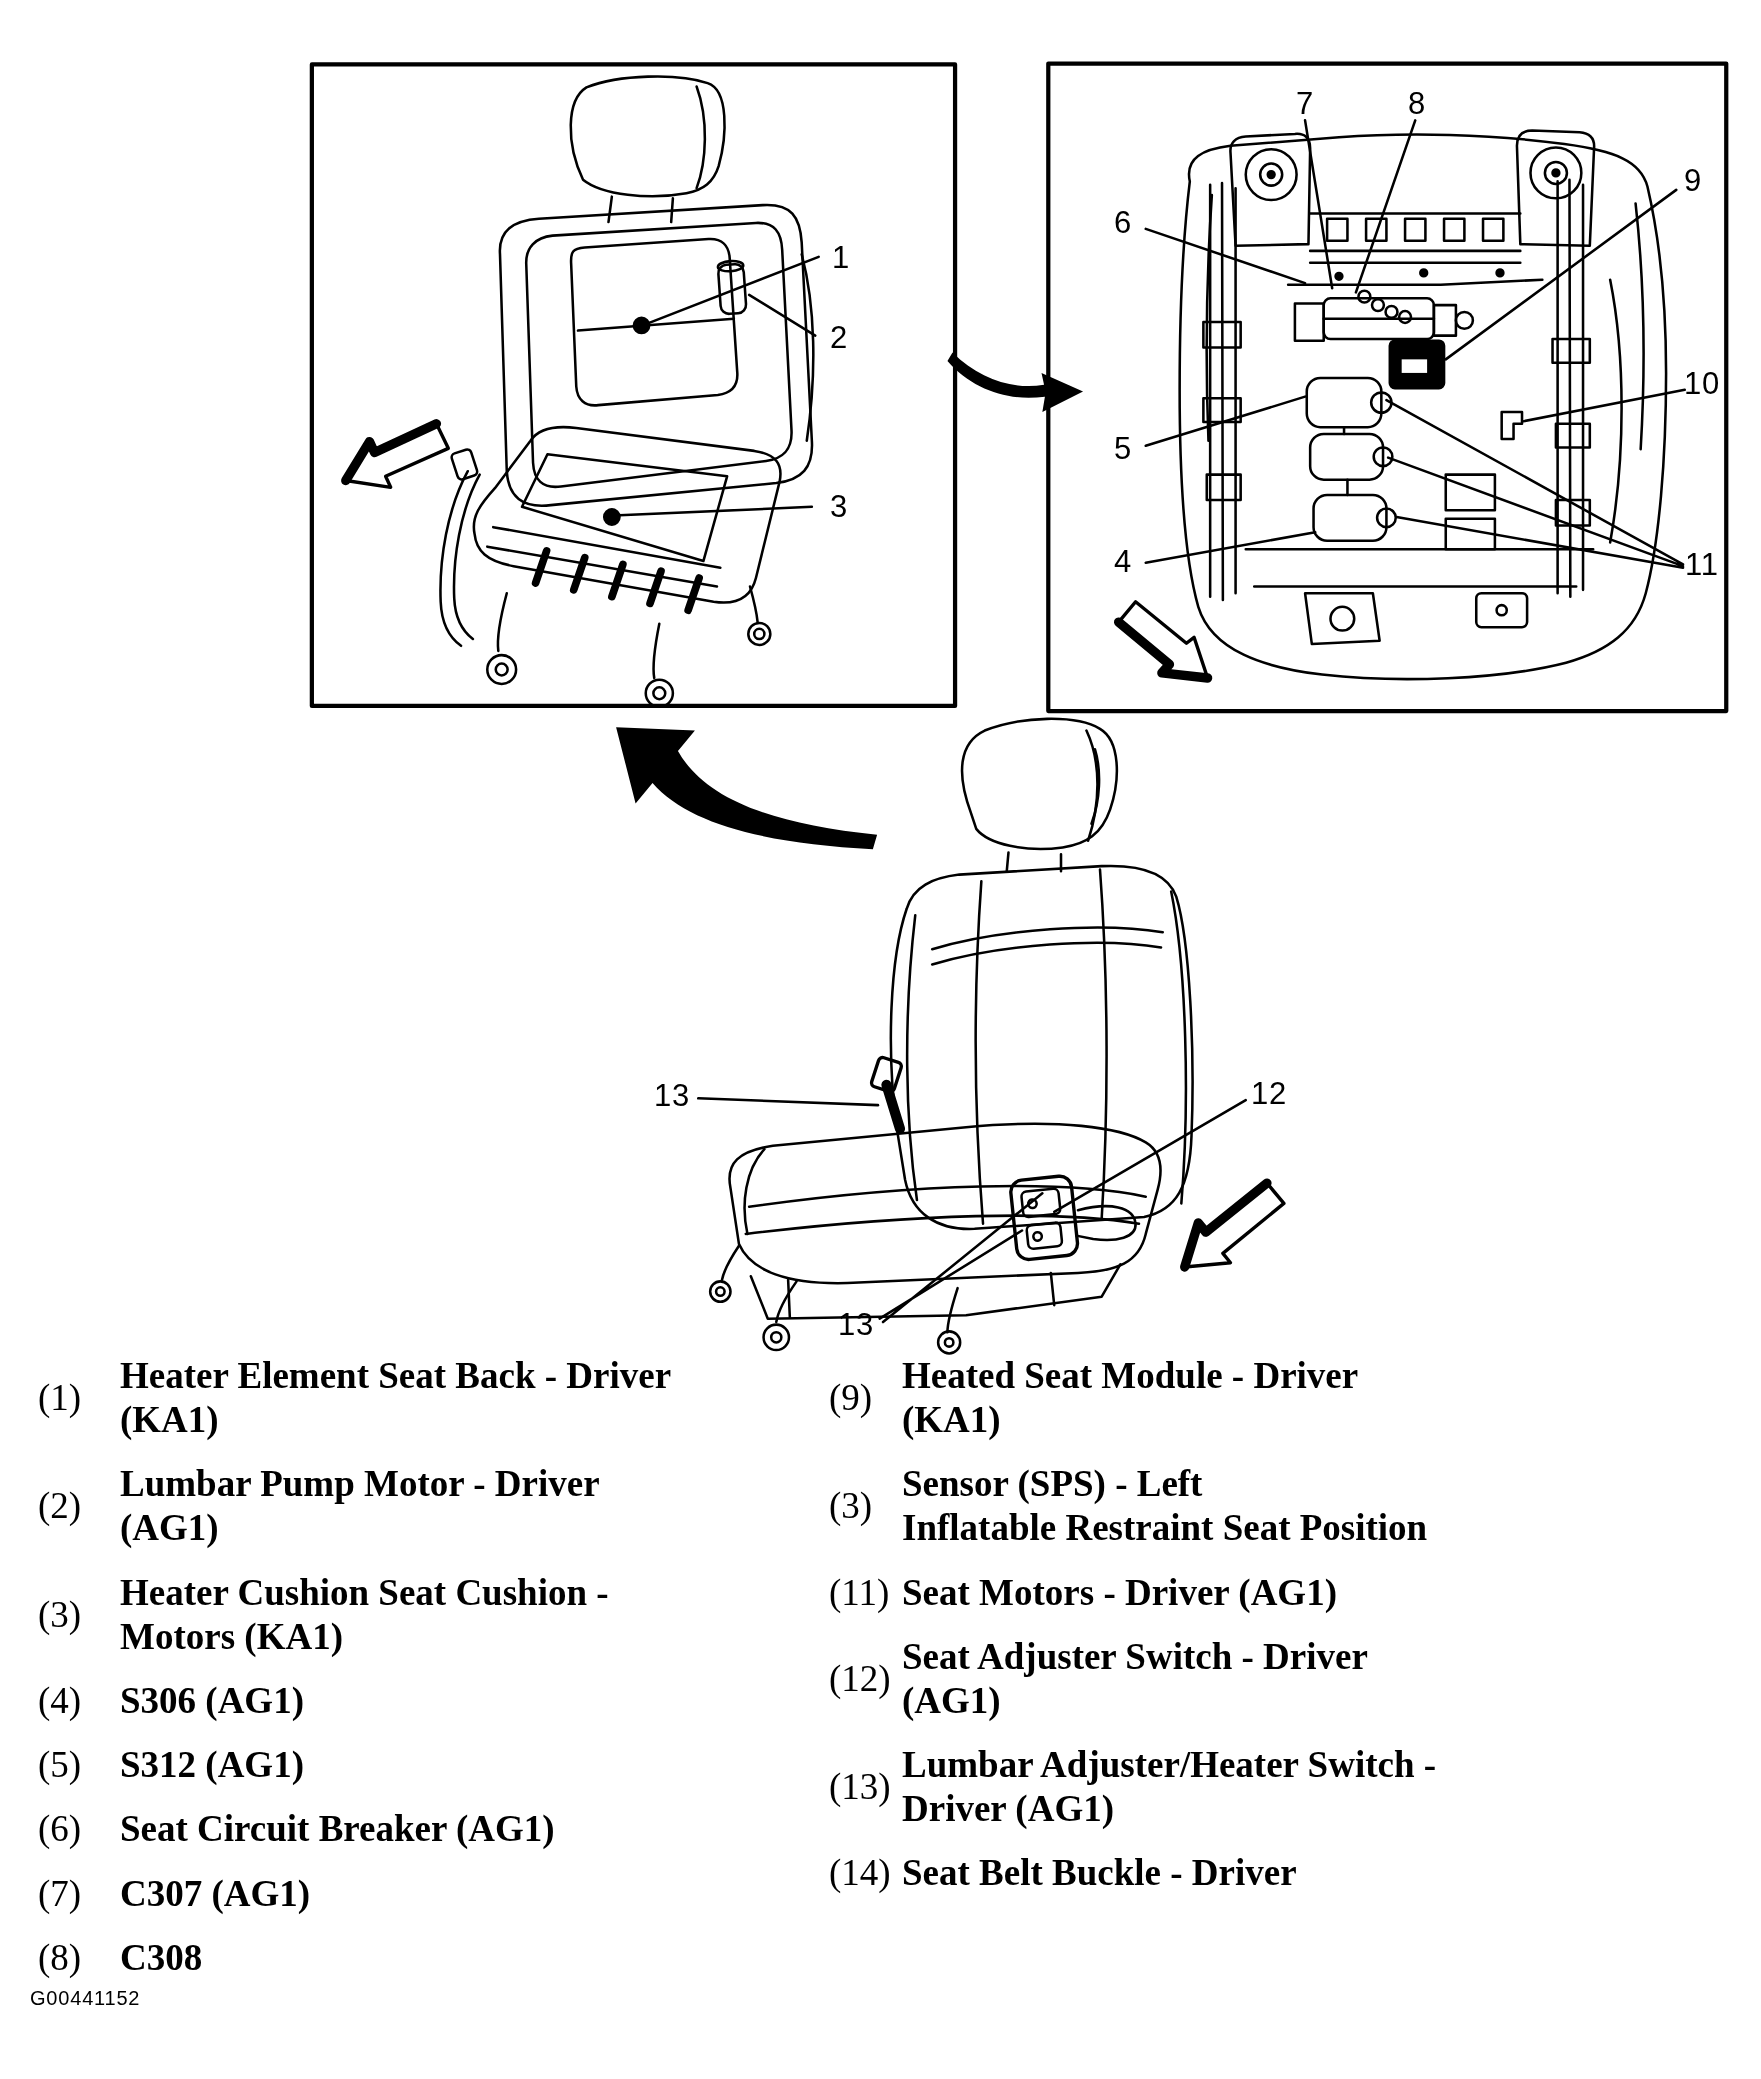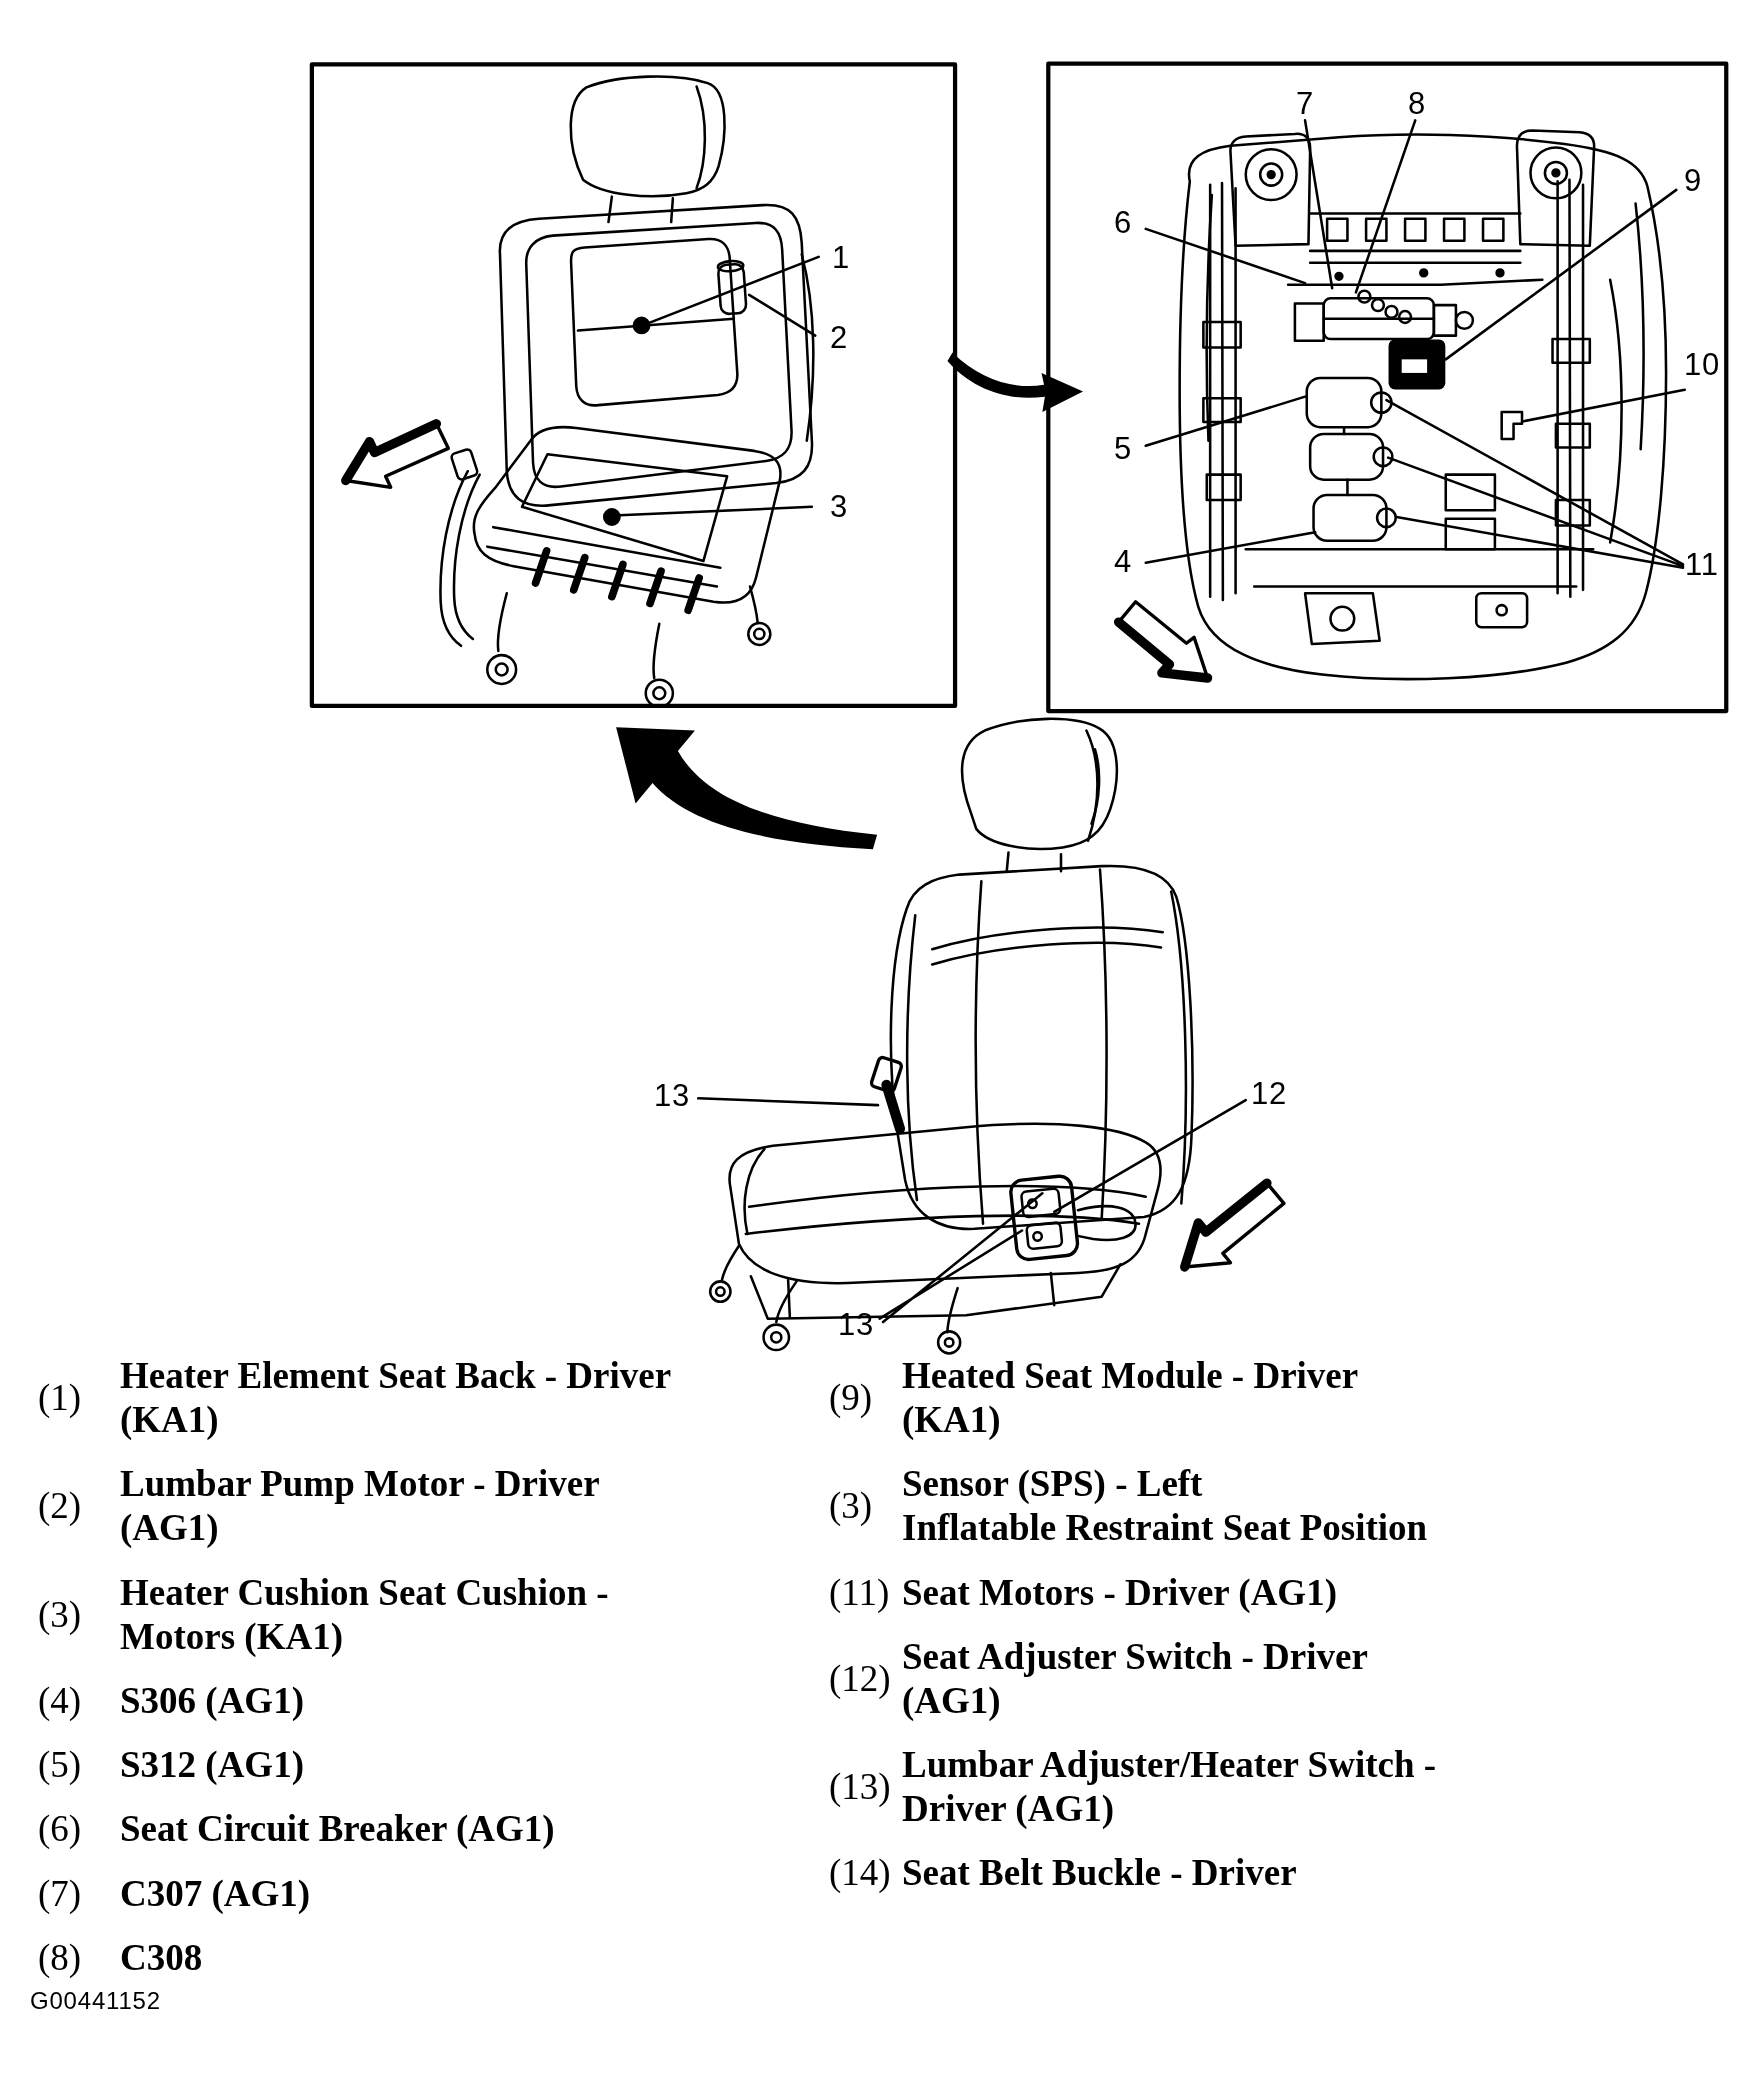--- a/index.html
+++ b/index.html
@@ -41,21 +41,21 @@
     line-height:44px;
   }
   .legend-col.right .legend-num{flex:0 0 73px;}
   .legend-text{font-size:37px;line-height:44px;}
   .legend-line{white-space:nowrap;font-weight:bold;}
   .legend-line:empty{display:none;}
   .figure-id{
     position:absolute;
     left:30px;top:1987px;
     font-family:"Liberation Sans", sans-serif;
-    font-size:24px;
+    font-size:20px;
     letter-spacing:0.8px;
   }
 </style>
 </head>
 <body>
 
 <div class="page">
 
   <svg class="art" width="1761" height="1356" viewBox="0 0 2078 1600">
     <g stroke="#000" fill="none" stroke-width="3" stroke-linecap="round" stroke-linejoin="round">
@@ -266,21 +266,21 @@
 
   <div class="callout" style="left:841px;top:257px">1</div>
   <div class="callout" style="left:839px;top:337px">2</div>
   <div class="callout" style="left:839px;top:506px">3</div>
   <div class="callout" style="left:1123px;top:561px">4</div>
   <div class="callout" style="left:1123px;top:448px">5</div>
   <div class="callout" style="left:1123px;top:222px">6</div>
   <div class="callout" style="left:1305px;top:103px">7</div>
   <div class="callout" style="left:1417px;top:103px">8</div>
   <div class="callout" style="left:1693px;top:180px">9</div>
-  <div class="callout" style="left:1702px;top:364px">10</div>
+  <div class="callout" style="left:1702px;top:383px">10</div>
   <div class="callout" style="left:1702px;top:564px">11</div>
   <div class="callout" style="left:1269px;top:1093px">12</div>
   <div class="callout" style="left:856px;top:1324px">13</div>
   <div class="callout" style="left:672px;top:1095px">13</div>
 
   <div class="legend-col left">
     <div class="legend-item">
       <div class="legend-num">(1)</div>
       <div class="legend-text">
         <div class="legend-line">Heater Element Seat Back - Driver</div>

